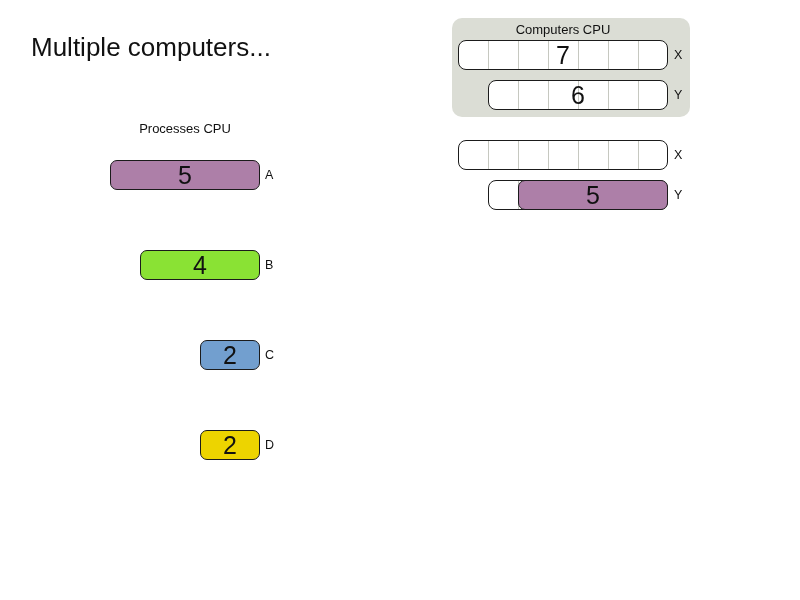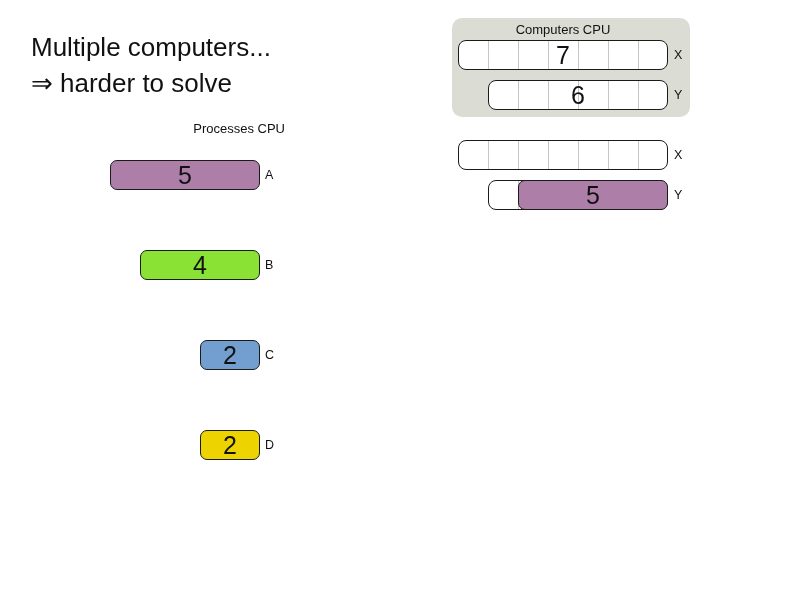--- a/index.html
+++ b/index.html
@@ -22,21 +22,21 @@
     font-size: 26px;
     line-height: 36px;
     color: #111111;
     white-space: nowrap;
     margin-top: 8px;
   }
   .col-heading {
     position: absolute;
     font-size: 13px;
     color: #111111;
-    text-align: right;
+    text-align: center;
   }
   .processes-heading {
     left: 85px;
     top: 121px;
     width: 200px;
   }
   
   .pbar {
     position: absolute;
     height: 30px;
@@ -94,21 +94,20 @@
     color: #111111;
   }
 </style>
 </head>
 <body>
 
 <div class="slide">
 
   <div class="title">
     <div>Multiple computers...</div>
-    <div>⇒ harder to solve</div>
   </div>
 
   <div class="col-heading processes-heading">Processes CPU</div>
 
   <div class="pbar" style="left: 110px; top: 160px; width: 150px; background-color: rgb(173, 127, 168);">
     <span class="pval">5</span>
   </div>
   <div class="blabel" style="left:265px;top:160px">A</div>
 
   <div class="pbar" style="left: 140px; top: 250px; width: 120px; background-color: rgb(138, 226, 52);">

